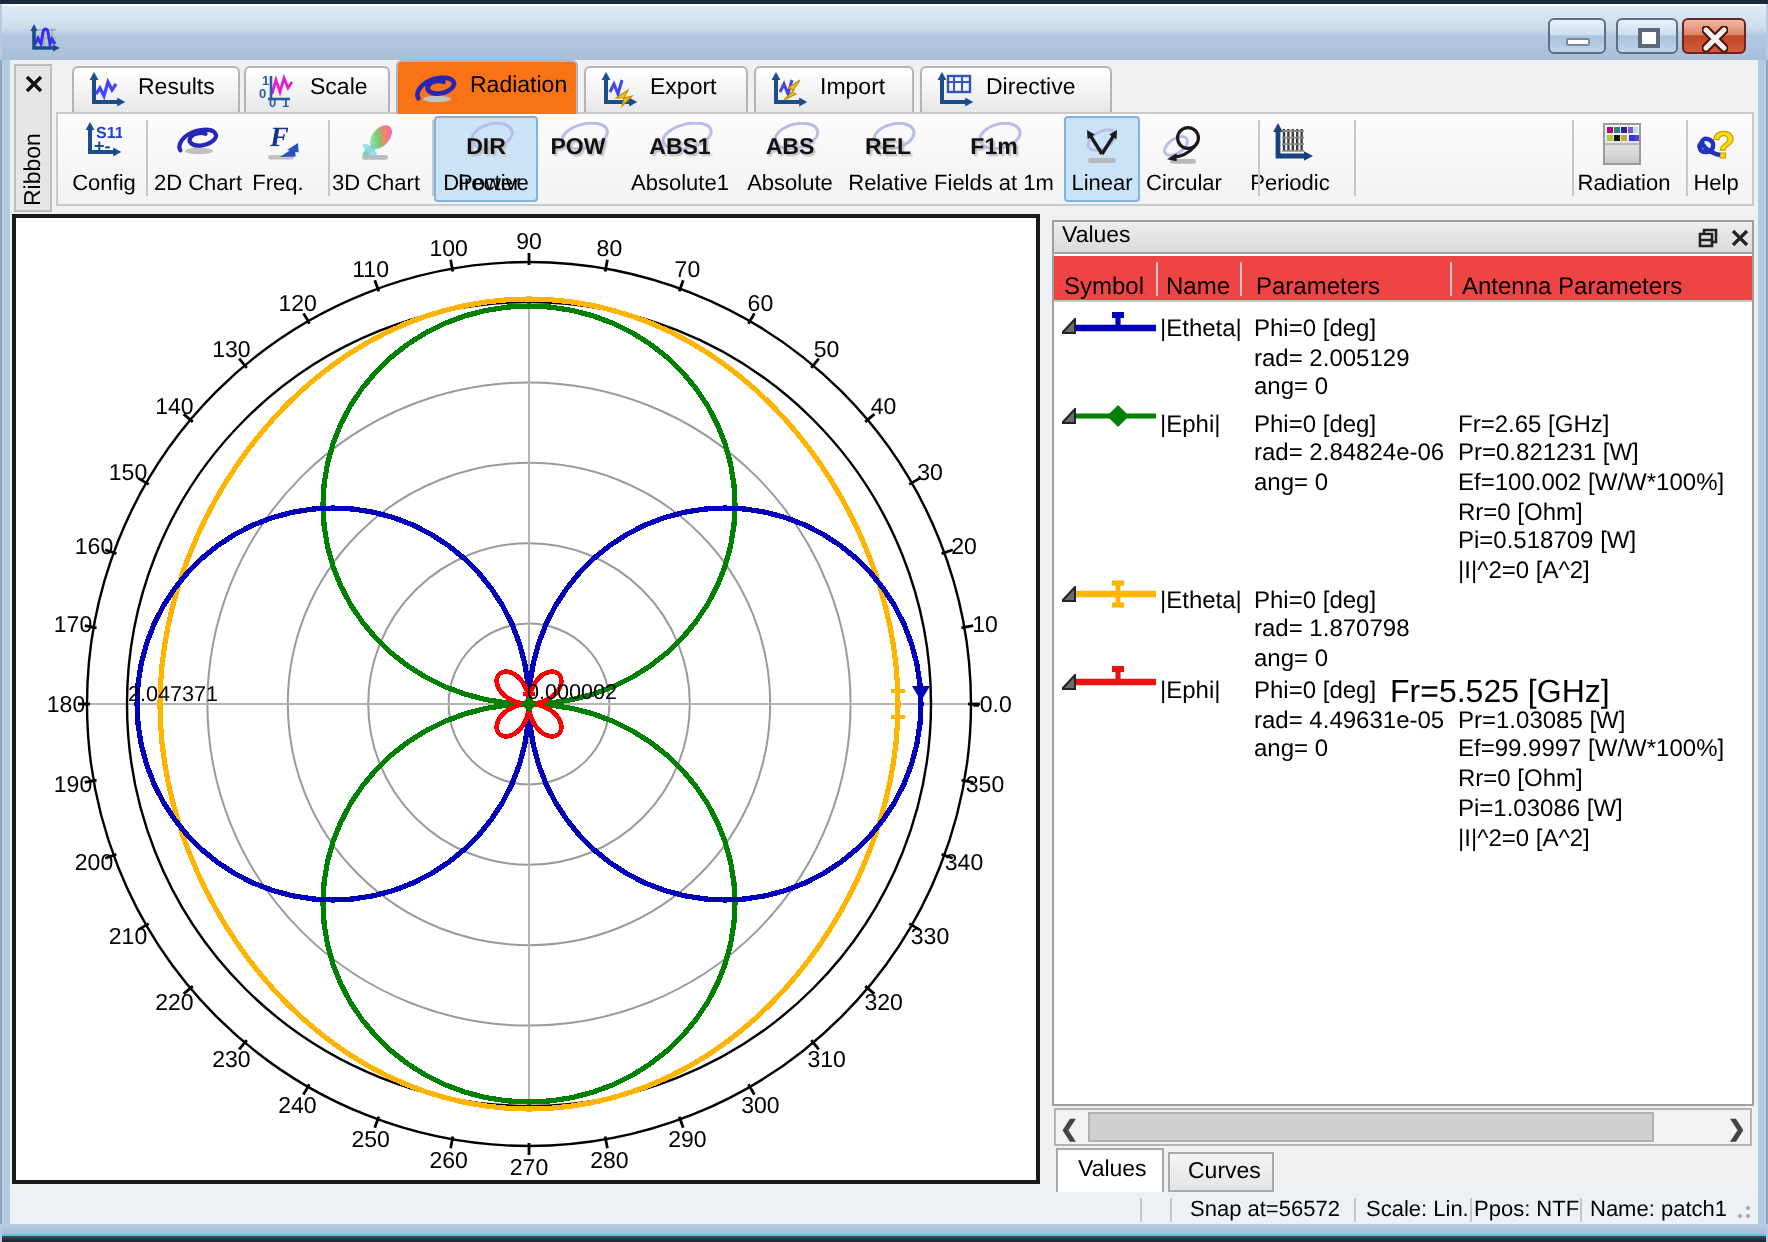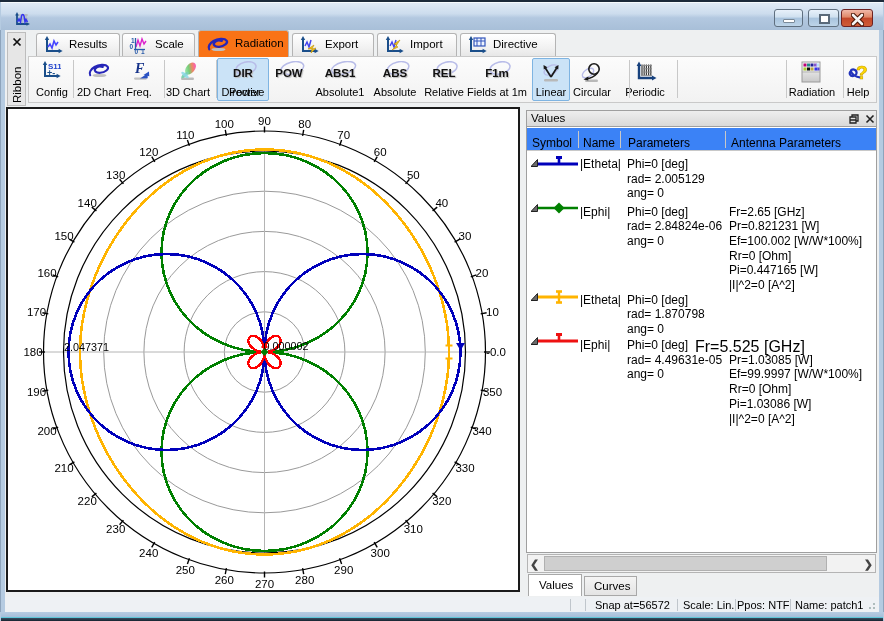--- a/index.html
+++ b/index.html
@@ -337,21 +337,21 @@
     <span style="position:absolute;left:4px;top:1px;font-size:11.5px">Values</span>
     <svg style="position:absolute;left:322px;top:3px" width="10" height="10" viewBox="0 0 10 10">
         <path d="M3 3 L3 1 L9 1 L9 7 L7 7 M1 3 L7 3 L7 9 L1 9 Z M1 6 L7 6" fill="none" stroke="#222" stroke-width="1.3"></path>
       </svg>
     <svg style="position:absolute;left:338px;top:3px" width="10" height="10" viewBox="0 0 10 10">
         <path d="M1.5 1.5 L8.5 8.5 M8.5 1.5 L1.5 8.5" stroke="#222" stroke-width="1.6"></path>
       </svg>
   </div>
   <div style="position:absolute;left:0;top:17px;width:351px;height:426px;background:#fff;border:1px solid #9f9f9f;border-top:none"></div>
 </div>
-<div style="position:absolute;left:527px;top:128px;width:349px;height:23px;background:#3b82f6;border-bottom:1px solid #c8c8c8">
+<div style="position:absolute;left:527px;top:128px;width:349px;height:23px;background:#ef4444;border-bottom:1px solid #c8c8c8">
   <span style="position:absolute;left:5px;top:8px;font-size:12px">Symbol</span>
   <span style="position:absolute;left:56px;top:8px;font-size:12px">Name</span>
   <span style="position:absolute;left:101px;top:8px;font-size:12px">Parameters</span>
   <span style="position:absolute;left:204px;top:8px;font-size:12px">Antenna Parameters</span>
   <div style="position:absolute;left:51px;top:3px;width:1px;height:17px;background:#c8c8c8"></div>
   <div style="position:absolute;left:93px;top:3px;width:1px;height:17px;background:#c8c8c8"></div>
   <div style="position:absolute;left:198px;top:3px;width:1px;height:17px;background:#c8c8c8"></div>
 </div>
 <svg style="position:absolute;left:531px;top:159px" width="7" height="8" viewBox="0 0 7 8">
     <path d="M6.5 0.5 L6.5 7.5 L0 7.5 Z" fill="#6b6b6b" stroke="#222" stroke-width="1"></path>
@@ -373,21 +373,21 @@
     <path d="M21 0.5 L26.5 6 L21 11.5 L15.5 6 Z" fill="#008000"></path>
   </svg>
 <div style="position:absolute;left:580px;top:204.5px;font-size:12px;white-space:pre">|Ephi|</div>
 <div style="position:absolute;left:627px;top:204.5px;font-size:12px;white-space:pre">Phi=0 [deg]</div>
 <div style="position:absolute;left:627px;top:219.2px;font-size:12px;white-space:pre">rad= 2.84824e-06</div>
 <div style="position:absolute;left:627px;top:233.9px;font-size:12px;white-space:pre">ang= 0</div>
 <div style="position:absolute;left:729px;top:204.5px;font-size:12px;white-space:pre">Fr=2.65 [GHz]</div>
 <div style="position:absolute;left:729px;top:219.2px;font-size:12px;white-space:pre">Pr=0.821231 [W]</div>
 <div style="position:absolute;left:729px;top:233.9px;font-size:12px;white-space:pre">Ef=100.002 [W/W*100%]</div>
 <div style="position:absolute;left:729px;top:248.6px;font-size:12px;white-space:pre">Rr=0 [Ohm]</div>
-<div style="position:absolute;left:729px;top:263.3px;font-size:12px;white-space:pre">Pi=0.447165 [W]</div>
+<div style="position:absolute;left:729px;top:263.3px;font-size:12px;white-space:pre">Pi=0.518709 [W]</div>
 <div style="position:absolute;left:729px;top:278.0px;font-size:12px;white-space:pre">|I|^2=0 [A^2]</div>
 <svg style="position:absolute;left:531px;top:293px" width="7" height="8" viewBox="0 0 7 8">
     <path d="M6.5 0.5 L6.5 7.5 L0 7.5 Z" fill="#6b6b6b" stroke="#222" stroke-width="1"></path>
   </svg>
 <svg style="position:absolute;left:538px;top:290px" width="40" height="14" viewBox="0 0 40 14">
     <line x1="0" y1="7" x2="40" y2="7" stroke="#FFB400" stroke-width="3.2"></line>
     <line x1="21" y1="1.5" x2="21" y2="12.5" stroke="#FFB400" stroke-width="2.4"></line>
     <line x1="18" y1="1.5" x2="24" y2="1.5" stroke="#FFB400" stroke-width="2.6"></line>
     <line x1="18" y1="12.5" x2="24" y2="12.5" stroke="#FFB400" stroke-width="2.6"></line>
   </svg>

